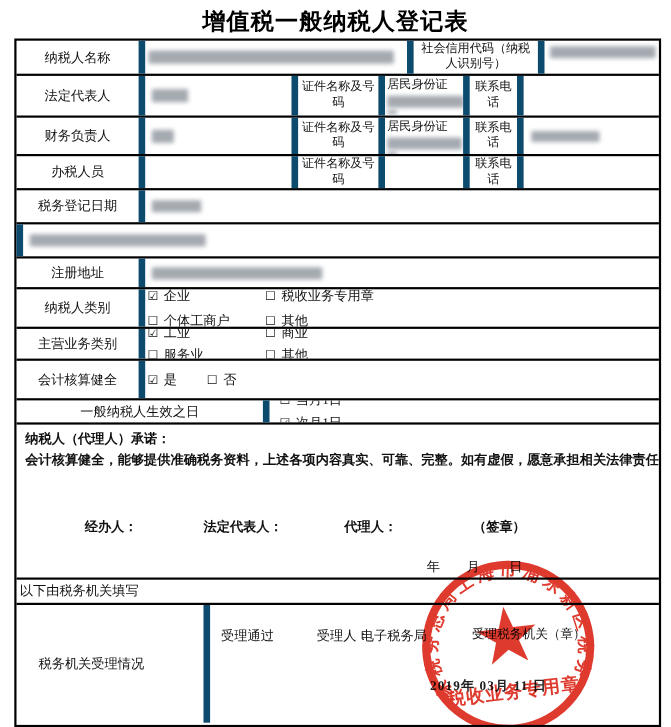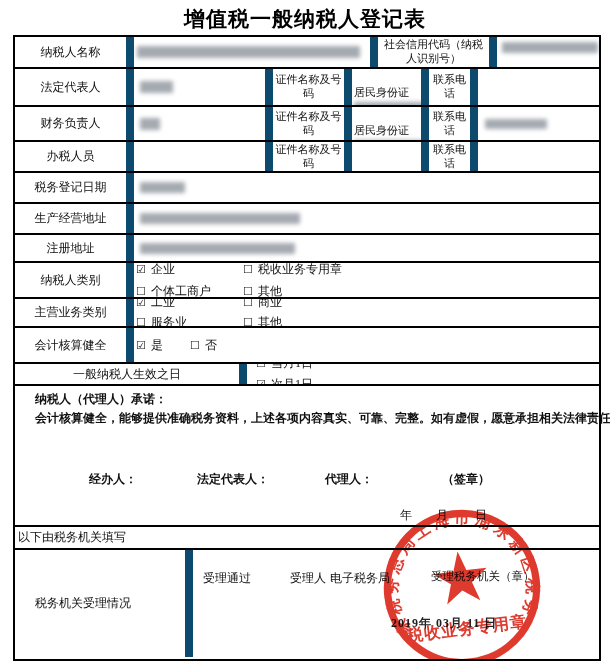--- a/index.html
+++ b/index.html
@@ -5,38 +5,38 @@
   html,body{margin:0;padding:0;background:#fff;}
   #page{position:relative;width:610px;height:661px;background:#fff;
         font-family:"Liberation Serif",serif;color:#111;overflow:hidden;text-decoration:underline;}
   #title{position:absolute;top:5px;left:0;width:610px;text-align:center;
          font-family:"Liberation Sans",sans-serif;font-weight:bold;font-size:21px;
          letter-spacing:1px;color:#000;}
   #table{position:absolute;left:13px;top:35px;width:584px;height:622px;
          border:2px solid #000;box-sizing:content-box;background:#fff;}
   .row{display:flex;box-sizing:border-box;border-top:2px solid #000;}
   .row.first{border-top:none;}
-  .cell{box-sizing:border-box;border-left:8px solid #0c4a6e;position:relative;
+  .cell{box-sizing:border-box;border-left:6px solid #0c4a6e;position:relative;
         display:flex;align-items:center;font-size:12px;overflow:hidden;}
   .cell.cfirst{border-left:none;}
   .lab{justify-content:center;text-align:center;}
   .small{font-size:11px;line-height:1.25;}
   .vtop{align-items:flex-start;}
   .bar{background:#a5aab1;filter:blur(2px);border-radius:1px;flex:0 0 auto;}
   .certcol{flex-direction:column;align-items:flex-start;justify-content:flex-start;
-           padding:17px 1px 1px 2px;gap:2px;}
+           padding:2px 1px 1px 2px;gap:2px;}
   .chkcell{flex-direction:column;align-items:stretch;justify-content:center;
            gap:5px;padding-left:2px;}
   .chkline{display:flex;align-items:center;}
   .opt{display:flex;align-items:center;gap:5px;font-size:12px;white-space:nowrap;}
   .opt .g{font-family:"DejaVu Sans",sans-serif;font-size:11px;line-height:1;}
   .w107{flex:0 0 107px;}
   .w54{flex:0 0 54px;}
   .abs{position:absolute;white-space:nowrap;}
-  #promiseCell{display:block;position:relative;font-size:12px;margin-left:12px;}
+  #promiseCell{display:block;position:relative;font-size:12px;}
   .bold{font-weight:bold;}
   #sealSvg{position:absolute;left:378px;top:504px;width:168px;height:168px;
            mix-blend-mode:multiply;opacity:.93;z-index:5;pointer-events:none;}
   #sealDate{position:absolute;left:391px;top:615px;font-size:12px;font-weight:bold;
             color:#222;z-index:2;letter-spacing:1px;}
   #acceptCellRight{display:block;position:relative;}
 </style>
 </head>
 <body>
 
@@ -99,21 +99,20 @@
     </div>
 
     <div class="row" style="height:31px">
       <div class="cell cfirst lab" style="flex:0 0 111px">税务登记日期</div>
       <div class="cell" style="flex:0 0 473px;padding-left:6px">
         <div class="bar" style="width:45px;height:11px"></div>
       </div>
     </div>
 
     <div class="row" style="height:31px">
-      <div class="cell cfirst lab" style="flex:0 0 111px">生产经营地址</div>
       <div class="cell" style="flex:0 0 473px;padding-left:6px">
         <div class="bar" style="width:160px;height:11px"></div>
       </div>
     </div>
 
     <div class="row" style="height:28px">
       <div class="cell cfirst lab" style="flex:0 0 111px">注册地址</div>
       <div class="cell" style="flex:0 0 473px;padding-left:6px">
         <div class="bar" style="width:155px;height:11px"></div>
       </div>

